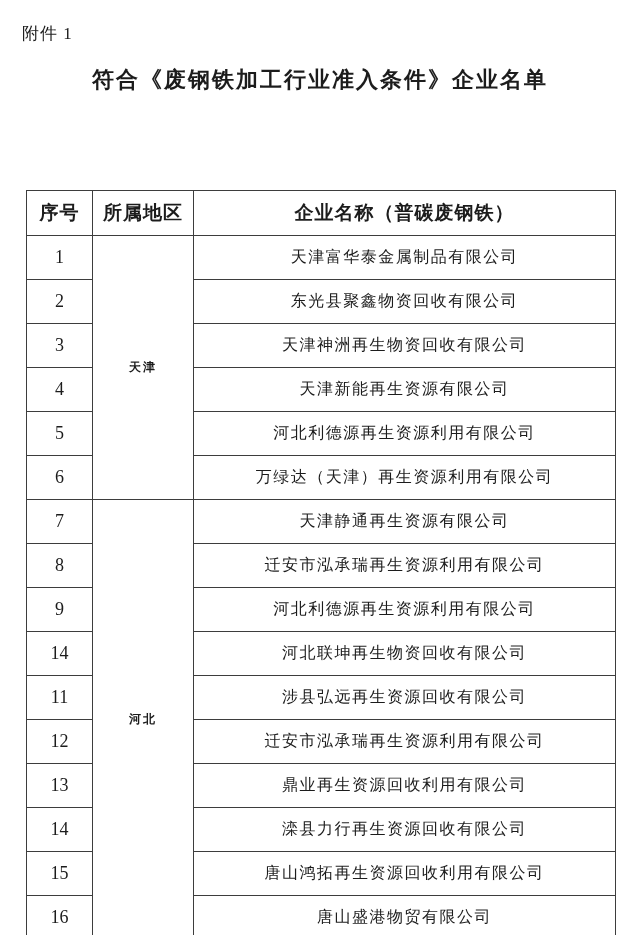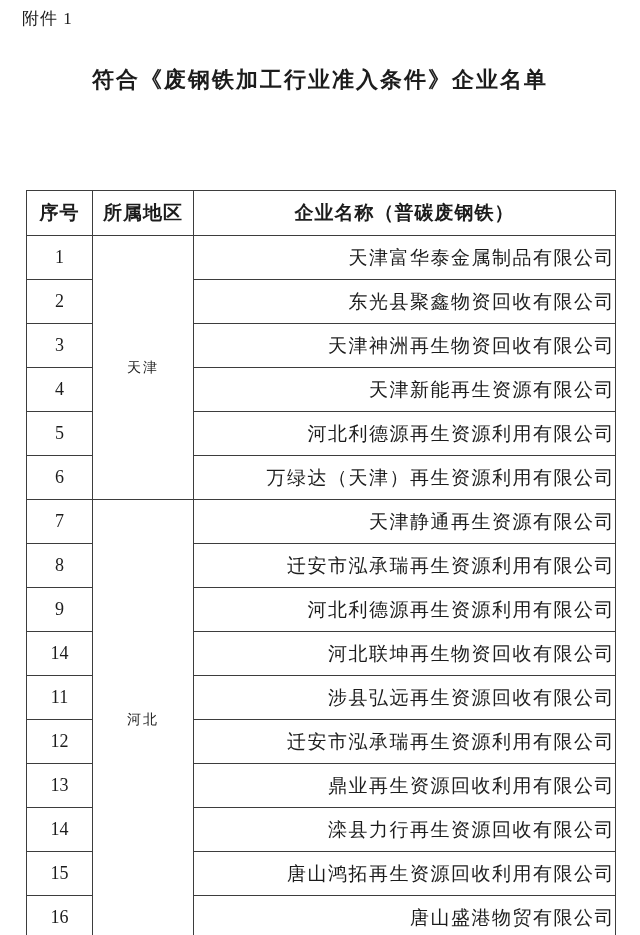--- a/index.html
+++ b/index.html
@@ -12,21 +12,21 @@
     width: 640px;
     height: 935px;
     background: var(--bg, #ffffff);
     color: var(--text, #1c1c1c);
     font-family: "Liberation Serif", "DejaVu Serif", serif;
     overflow: hidden;
   }
   .attachment-label {
     position: absolute;
     left: 22px;
-    top: 7px;
+    top: 22px;
     font-size: 17px;
     letter-spacing: 1px;
   }
   .doc-title {
     position: absolute;
     top: 65px;
     left: 0;
     width: 100%;
     text-align: center;
     font-size: 22px;
@@ -70,27 +70,28 @@
   }
   td.cell-no {
     height: 43px;
     text-align: center;
     vertical-align: middle;
     font-size: 18px;
   }
   td.cell-region {
     text-align: center;
     vertical-align: middle;
-    font-size: 14px;
+    font-size: 12px;
     letter-spacing: 2px;
+    font-weight: bold;
   }
   td.cell-company {
-    text-align: right;
+    text-align: center;
     vertical-align: middle;
-    font-size: 19px;
+    font-size: 16px;
     letter-spacing: 1.5px;
     padding-left: 7px;
   }
 </style>
 </head>
 <body>
 
 <div class="page" style="--text: #1c1c1c; --border: #3d3d3d; --bg: #ffffff;">
 
   <div class="attachment-label">附件 1</div>

